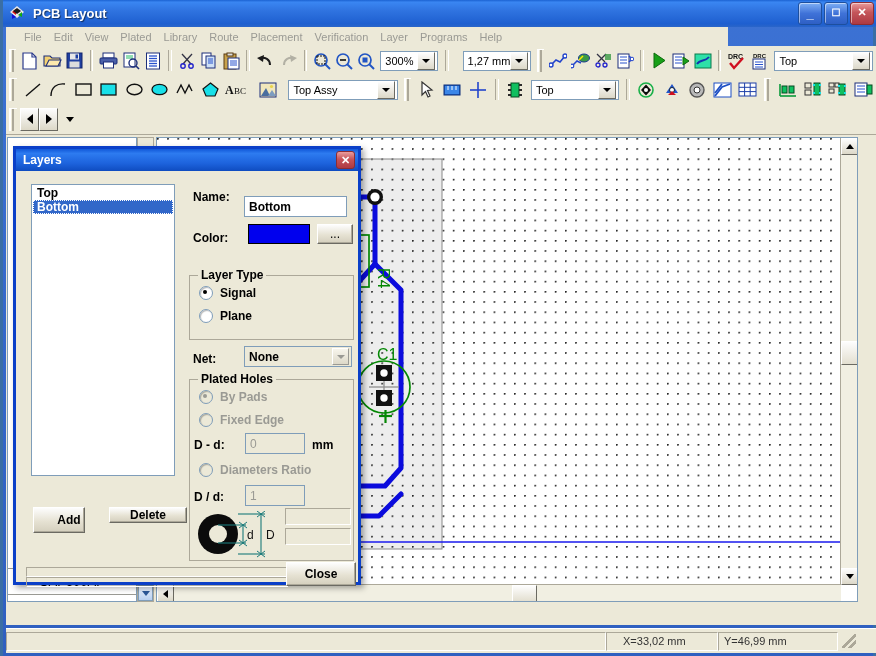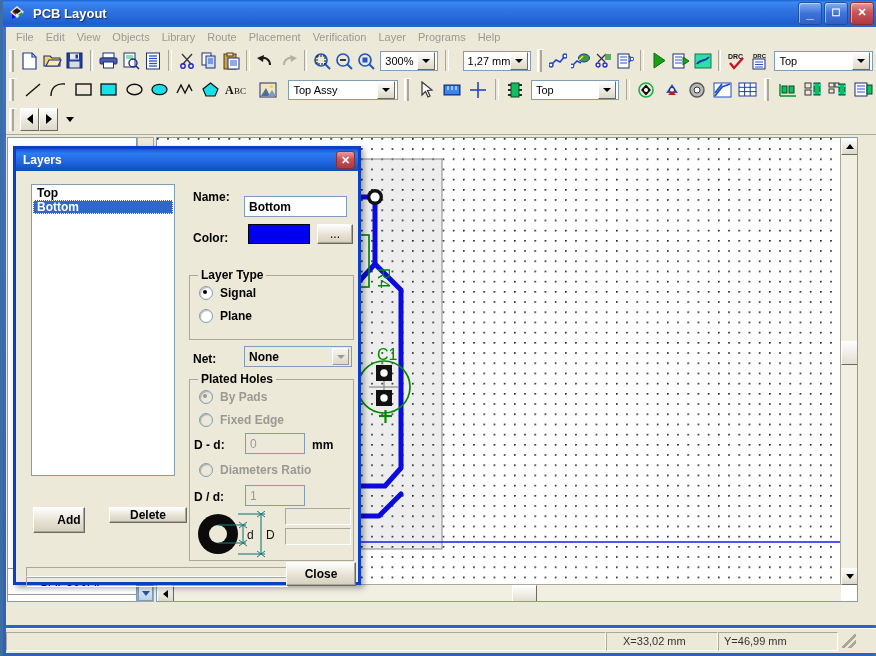--- a/index.html
+++ b/index.html
@@ -31,22 +31,22 @@
   .wb{
     width:22px;height:21px;border-radius:3px;border:1px solid #1d4f9e;
     background:linear-gradient(to bottom,#7fb0f5,#3f72d8 50%,#2e5fc4);
     position:relative;box-shadow:inset 1px 1px 0 rgba(255,255,255,.5);
   }
   .wb.close{background:linear-gradient(to bottom,#e89a9a,#c4555a 45%,#ad3a43);border-color:#8c2d33;}
   .wb i{position:absolute;color:#fff;font-style:normal;font-size:11px;left:0;right:0;text-align:center;top:3px;font-weight:bold;}
   .wb.min i{top:6px;font-size:13px;line-height:9px;}
   
   .menubar{
-    position:absolute;left:3px;top:27px;width:870px;height:19px;
-    background:#ece9d8;display:flex;align-items:center;padding-left:4px;
+    position:absolute;left:3px;top:27px;width:722px;height:19px;
+    background:#ece9d8;display:flex;align-items:center;padding-left:12px;
     box-sizing:border-box;
   }
   .menubar span{padding:2px 6px;color:#9a9a94;font-size:11px;}
   
   .tbrow{
     position:absolute;left:3px;background:#ece9d8;height:29px;width:870px;
     display:flex;align-items:center;box-sizing:border-box;
   }
   .tb1{top:46px;}
   .tb2{top:75px;}
@@ -241,21 +241,21 @@
       <div class="wb close">
           <i>✕</i>
         </div>
     </div>
   </div>
 
   <div class="menubar">
     <span>File</span>
     <span>Edit</span>
     <span>View</span>
-    <span>Objects</span>
+    <span>Plated</span>
     <span>Library</span>
     <span>Route</span>
     <span>Placement</span>
     <span>Verification</span>
     <span>Layer</span>
     <span>Programs</span>
     <span>Help</span>
   </div>
 
   <div class="tbrow tb1">

